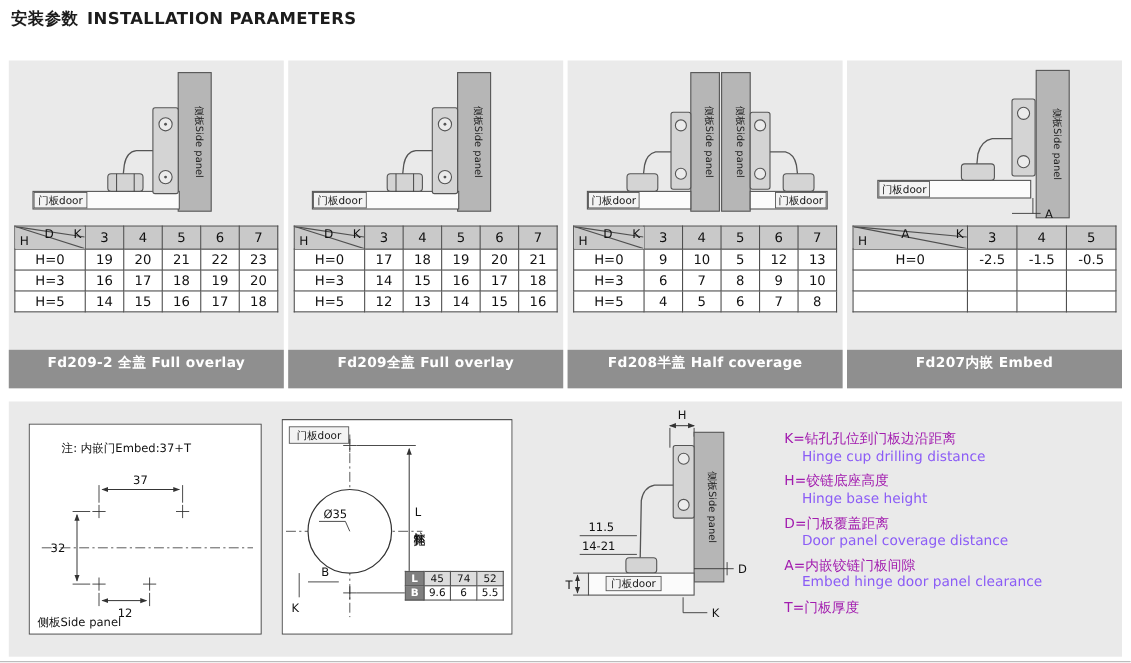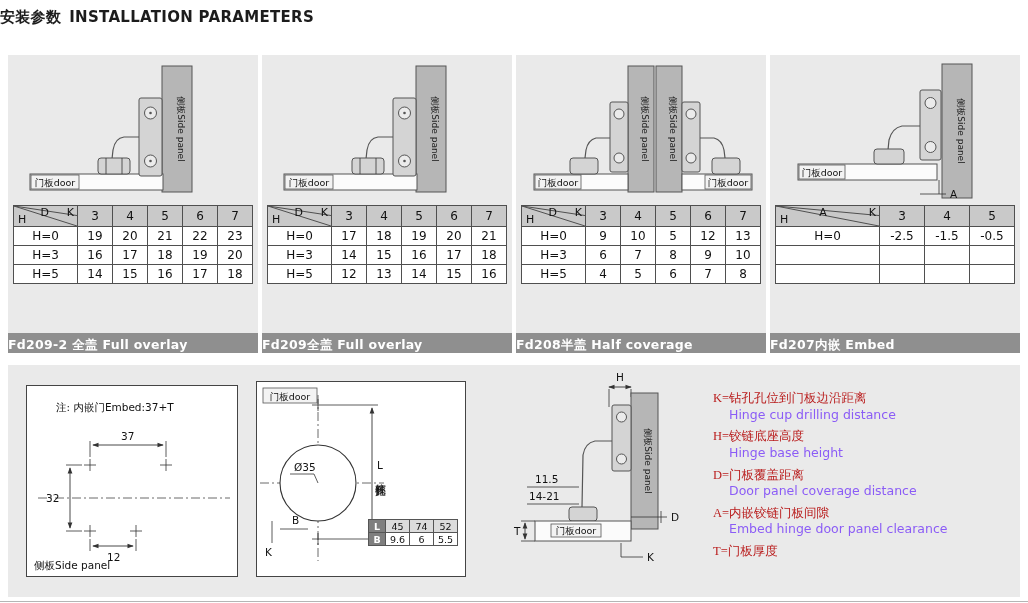--- a/index.html
+++ b/index.html
@@ -1,28 +1,28 @@
 <!DOCTYPE html>
 <html><head>
 <meta charset="utf-8">
 <style>
   * { margin:0; padding:0; box-sizing:border-box; }
   body { font-family:"DejaVu Sans","Liberation Sans",sans-serif; background:#fff; }
   .page { position:relative; width:1028px; height:603px; background:#fff; overflow:hidden; }
   .bottom-rule { position:absolute; left:0; right:0; bottom:1px; border-top:1px solid #b5b5b5; }
 
-  .title { position:absolute; left:0; top:8px; font-size:15px; font-weight:bold; color:#1c1c1c; letter-spacing:.3px; }
+  .title { position:absolute; left:10px; top:8px; font-size:15px; font-weight:bold; color:#1c1c1c; letter-spacing:.3px; }
   .title .en { margin-left:8px; }
 
   
   .panel { position:absolute; top:55px; width:250px; height:298px; background:#eaeaea; }
   .panel .diagram { position:absolute; top:5px; left:4px; }
   .panel .ptable { position:absolute; top:150px; left:5px; }
-  .panel-label { position:absolute; bottom:0; left:0; right:0; height:20px; background:#8f8f8f; color:#fff;
-                 font-size:12.5px; font-weight:bold; text-align:left; line-height:23px; letter-spacing:.3px; }
+  .panel-label { position:absolute; bottom:0; left:0; right:0; height:35px; background:#8f8f8f; color:#fff;
+                 font-size:12.5px; font-weight:bold; text-align:center; line-height:23px; letter-spacing:.3px; }
 
   
   .ptable { border-collapse:collapse; background:#fff; table-layout:fixed; }
   .ptable th, .ptable td { border:1px solid #4f4f4f; height:19px; font-size:12px; font-weight:normal;
                            text-align:center; vertical-align:middle; color:#111; padding:0; }
   .ptable tr:first-child th { height:21px; }
   .ptable .head { background:#c9c9c9; }
   .corner { position:relative; }
   .corner svg { position:absolute; inset:0; width:100%; height:100%; }
   .corner svg line { stroke:#4f4f4f; stroke-width:1; vector-effect:non-scaling-stroke; }
@@ -52,21 +52,21 @@
   .door-box { position:absolute; left:248px; top:16px; width:210px; height:196px; }
   .vlabel { position:absolute; left:118px; top:94px; writing-mode:vertical-rl; text-orientation:upright;
             font-size:10.5px; color:#111; letter-spacing:1px; }
   .mtable { border-collapse:collapse; position:absolute; left:112px; top:138px; background:#fff; }
   .mtable td { border:1px solid #555; width:24px; height:13px; font-size:9.5px; text-align:center; color:#111; padding:0; }
   .mtable .mh { background:#7f7f7f; color:#fff; width:17px; font-weight:bold; }
   .mtable tr:first-child td:not(.mh) { background:#dcdcdc; }
   .section-box { position:absolute; left:505px; top:6px; }
   .legend { position:absolute; left:705px; top:26px; width:305px; }
   .legend-item { margin-bottom:7px; }
-  .lg-zh { font-size:12.5px; color:#b91c1c; line-height:1.25;font-family:Liberation Serif, serif; }
+  .lg-zh { font-size:12.5px; color:#a21caf; line-height:1.25; }
   .lg-en { font-size:12.5px; color:#8b5cf6; line-height:1.25; margin-left:16px; }
 </style>
 </head>
 <body>
 
 <div class="page">
   <div class="title">
     <span>安装参数</span><span class="en">INSTALLATION PARAMETERS</span>
   </div>
 

